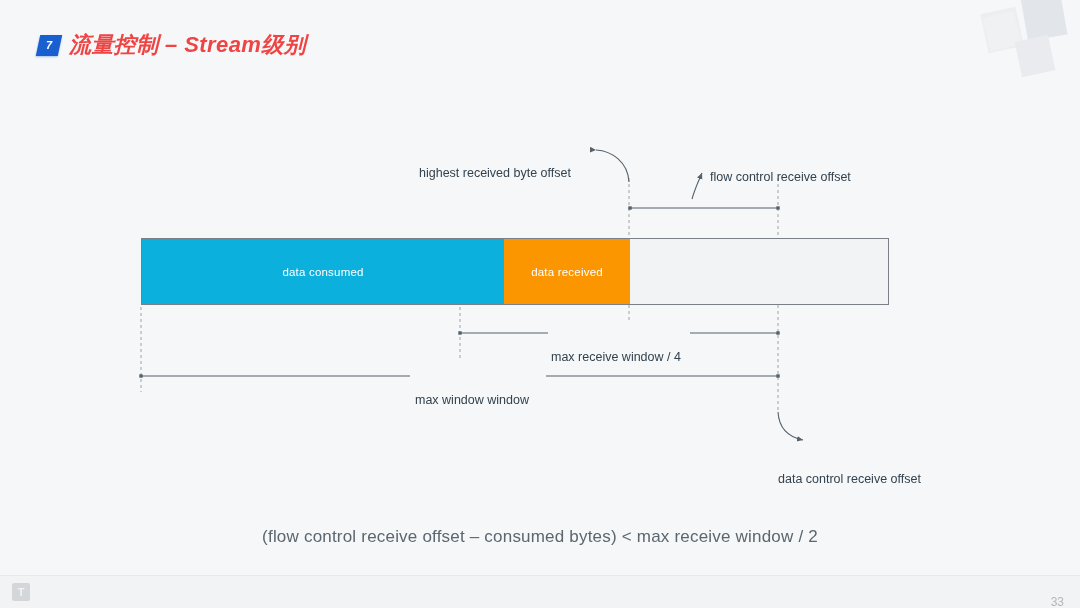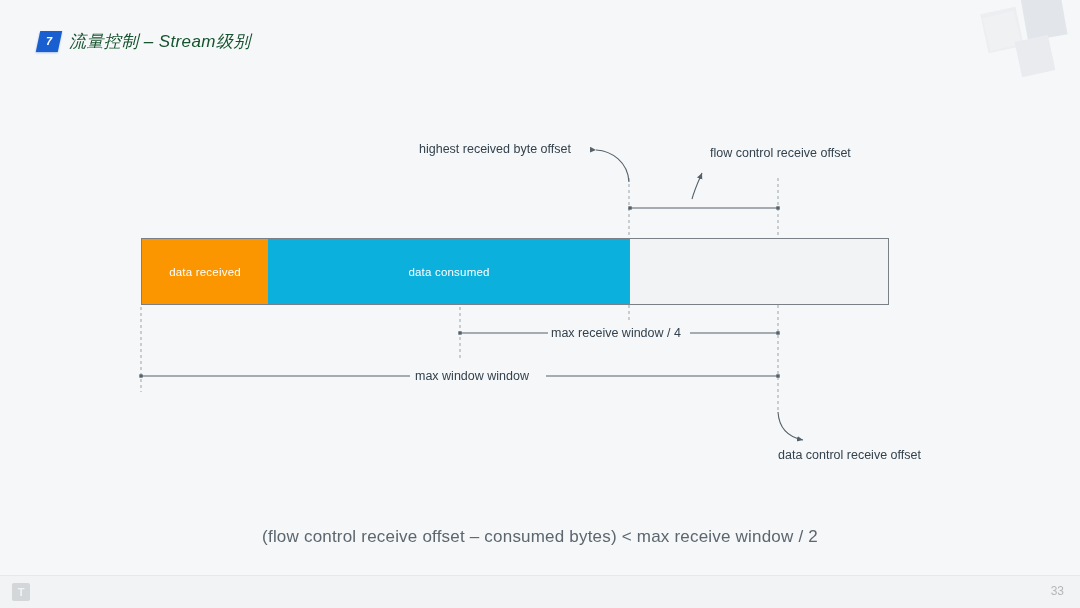--- a/index.html
+++ b/index.html
@@ -27,34 +27,35 @@
     transform:skewX(-12deg);
     display:flex;align-items:center;justify-content:center;
     box-shadow:0 1px 2px rgba(26,95,208,.35);
   }
   .badge span{
     transform:skewX(12deg);
     color:#fff;font-size:11px;font-weight:bold;font-style:italic;
     line-height:1;
   }
   .title{
-    color:#14532d;font-size:17px;font-weight:normal;font-style:italic;
+    color:#ef4444;font-size:22px;font-weight:bold;font-style:italic;
     letter-spacing:.4px;white-space:nowrap;
   }
 
   
   .canvas{position:absolute;left:0;top:0;width:1080px;height:608px;}
   svg.diag{position:absolute;left:0;top:0;width:1080px;height:608px;}
 
   .lbl{
     position:absolute;
     font-size:12.5px;
     color:#33424e;
     white-space:nowrap;
     font-family:"Liberation Sans", sans-serif;
+    margin-top:24px;
   }
 
   
   .bar{
     position:absolute;left:141px;top:238px;width:748px;height:67px;
     border:1.5px solid #7a8086;
     box-sizing:border-box;
     background:#f2f3f4;
     display:flex;align-items:stretch;
   }
@@ -71,21 +72,21 @@
   }
 
   
   .footer{position:absolute;left:0;bottom:0;width:1080px;height:32px;background:#f2f3f4;border-top:1px solid #e6e8ea;}
   .footer-logo{
     position:absolute;left:12px;top:7px;width:18px;height:18px;
     background:#d4d7da;border-radius:2px;
     display:flex;align-items:center;justify-content:center;
   }
   .footer-logo span{color:#f2f3f4;font-size:11px;font-weight:bold;line-height:1;}
-  .page-no{position:absolute;right:16px;top:8px;font-size:12px;color:#b3b8bd;}
+  .page-no{position:absolute;right:16px;top:19px;font-size:12px;color:#b3b8bd;}
 </style>
 </head>
 <body>
 
 <div class="deco">
   <i class="d1"></i>
     <i class="d5"></i>
     <i class="d2"></i>
     <i class="d3"></i>
     <i class="d4"></i>
@@ -142,25 +143,25 @@
 
   <div class="lbl" style="left:710px;top:146px;">flow control receive offset</div>
 
   <div class="lbl" style="left:551px;top:326px;">max receive window / 4</div>
 
   <div class="lbl" style="left:415px;top:369px;">max window window</div>
 
   <div class="lbl" style="left:778px;top:448px;">data control receive offset</div>
 
   <div class="bar">
+    <div class="seg seg-consumed">
+      <span class="seg-text">data consumed</span>
+    </div>
     <div class="seg seg-received">
       <span class="seg-text">data received</span>
-    </div>
-    <div class="seg seg-consumed">
-      <span class="seg-text">data consumed</span>
     </div>
     <div class="seg seg-empty"></div>
   </div>
 
   <div class="formula">(flow control receive offset – consumed bytes) &lt; max receive window / 2</div>
 </div>
 
 <div class="footer">
   <div class="footer-logo">
     <span>T</span>

